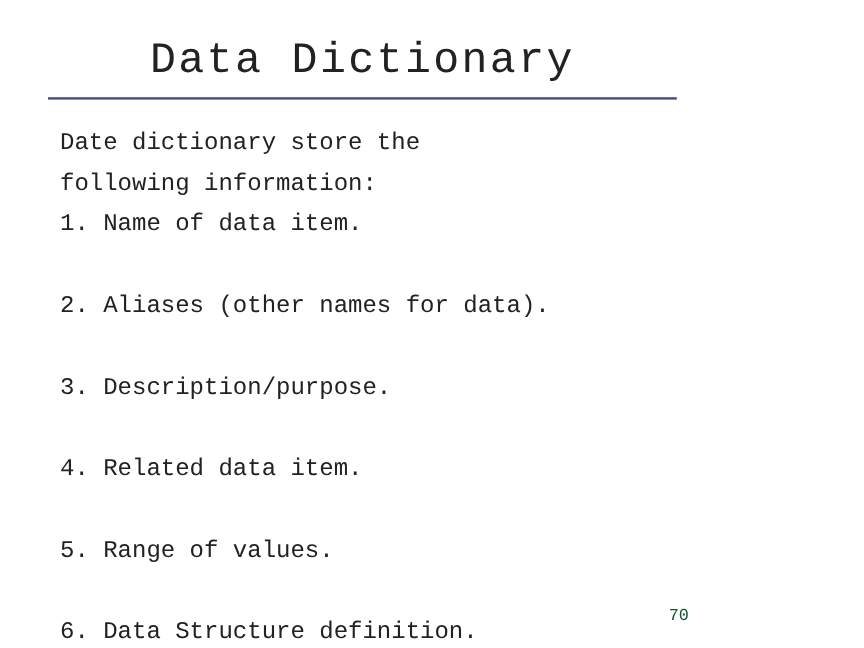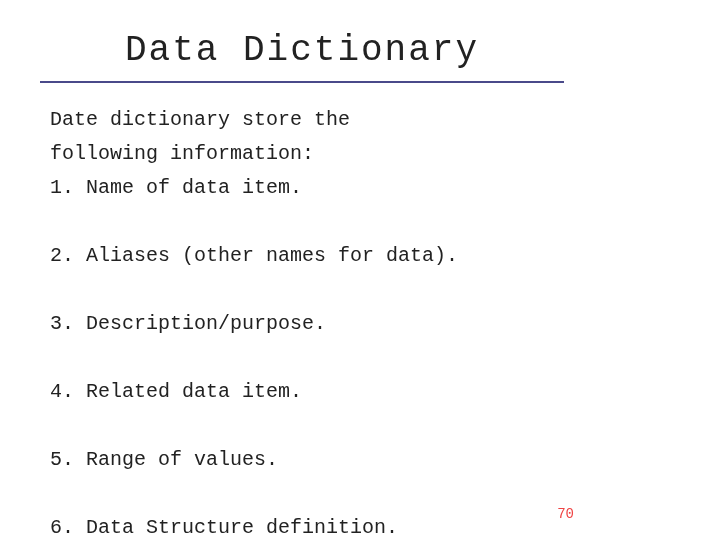--- a/index.html
+++ b/index.html
@@ -54,21 +54,21 @@
       line-height: 1.7;
       white-space: pre;
     }
 
     .page-number {
       position: absolute;
       bottom: 18px;
       right: 30px;
       font-family: 'Courier New', Courier, monospace;
       font-size: 14px;
-      color: #ef4444;
+      color: #14532d;
     }
   </style>
 </head>
 <body>
 
 <div class="slide-container">
 
   <div class="title-area">
     <h1 class="title">Data  Dictionary</h1>
   </div>

